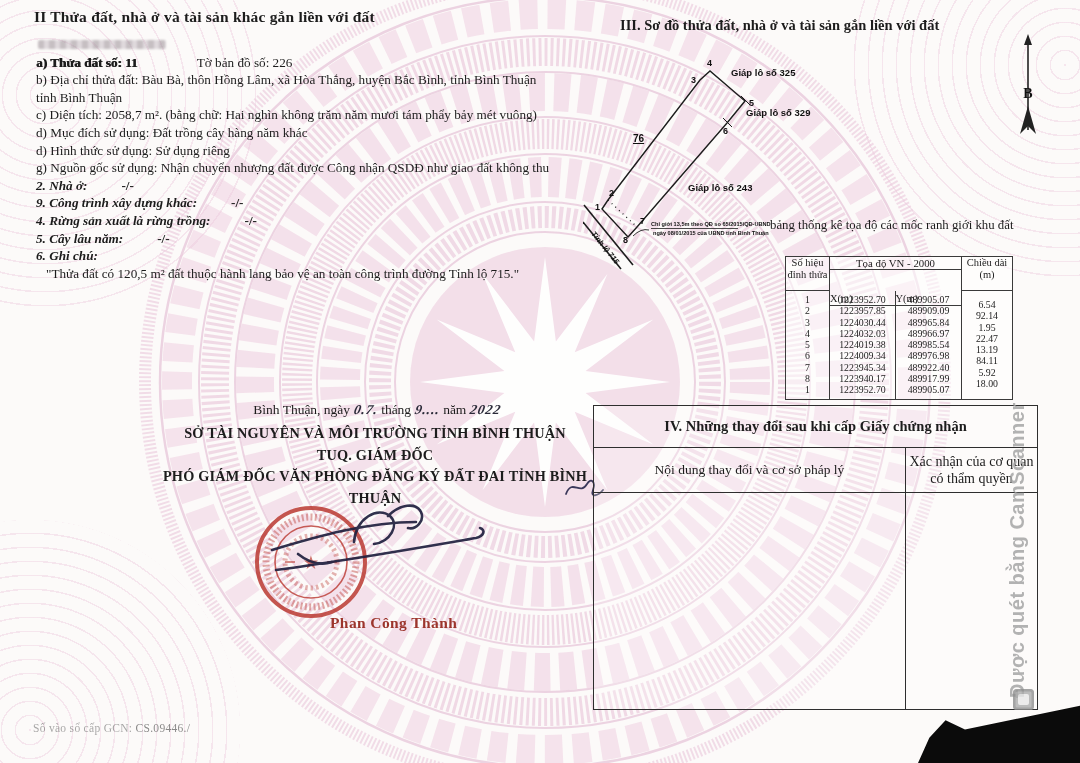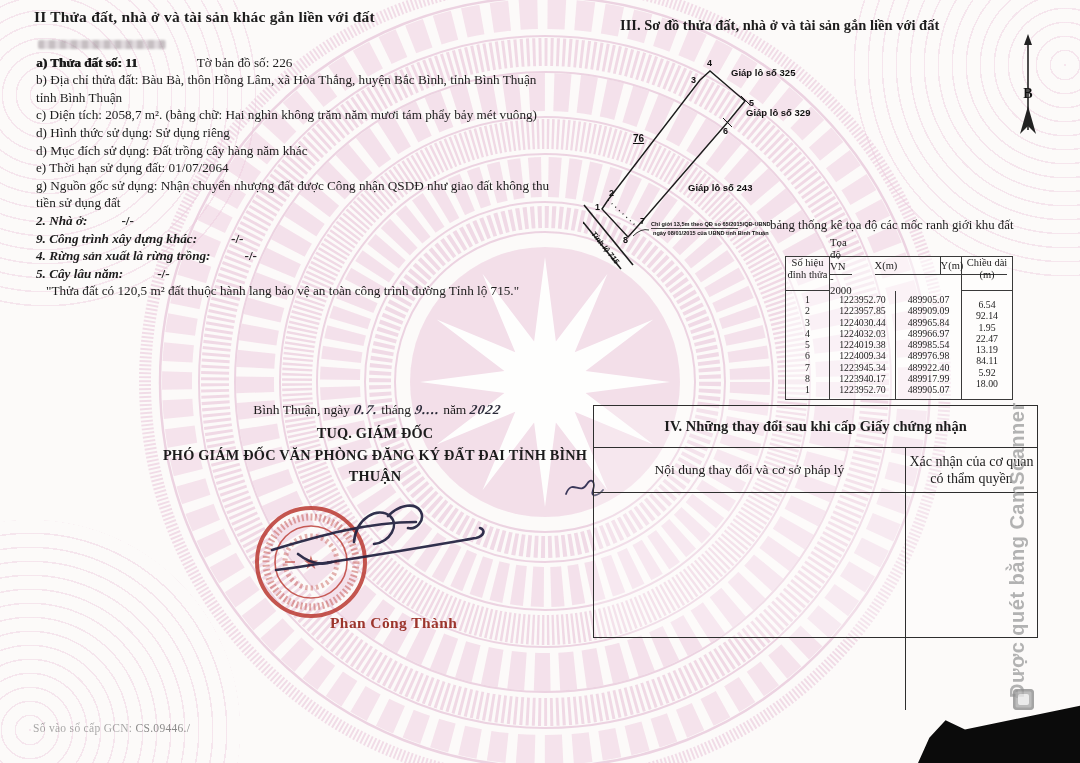--- a/index.html
+++ b/index.html
@@ -47,21 +47,21 @@
   .lencol{padding-top:8px;}
   
   .dateline{left:212px;top:402px;width:330px;text-align:center;font-size:13.5px;}
   .hand{font-style:italic;font-weight:bold;color:#2a2a38;transform:skewX(-12deg);display:inline-block;letter-spacing:1px;}
   .org{left:140px;top:423px;width:470px;text-align:center;font-weight:bold;font-size:14.3px;line-height:21.5px;letter-spacing:.2px;}
   .signer{left:330px;top:614px;font-weight:bold;font-size:15.5px;color:#9c352c;letter-spacing:.4px;}
   #seal-svg{left:250px;top:498px;opacity:.92;}
   #sign-svg{left:258px;top:492px;}
   #initial-svg{left:560px;top:466px;}
   
-  .t4{left:593px;top:405px;width:445px;height:233px;border:1.6px solid #2e2e2e;box-sizing:border-box;background:rgba(255,255,255,.25);}
+  .t4{left:593px;top:405px;width:445px;height:305px;border:1.6px solid #2e2e2e;box-sizing:border-box;background:rgba(255,255,255,.25);}
   .t4-title{height:41px;border-bottom:1.4px solid #2e2e2e;display:flex;align-items:center;justify-content:center;
     font-weight:bold;font-size:14.5px;}
   .t4-heads{display:flex;height:44px;border-bottom:1.2px solid #2e2e2e;}
   .t4-c1{width:311px;border-right:1.2px solid #2e2e2e;display:flex;align-items:center;justify-content:center;font-size:13.5px;}
   .t4-c2{flex:1;display:flex;align-items:center;justify-content:center;text-align:center;font-size:14px;line-height:17px;}
   .t4-body{display:flex;height:217px;}
   .t4-b1{width:311px;border-right:1.2px solid #2e2e2e;}
   
   .camscan-text{left:1006px;top:298px;height:400px;writing-mode:vertical-rl;transform:rotate(180deg);
     font-family:"Liberation Sans",sans-serif;font-weight:600;font-size:20px;color:#a6a6a6;opacity:.85;letter-spacing:.5px;z-index:30;}
@@ -102,29 +102,28 @@
 <div class="abs sec2-title">II  Thửa đất, nhà ở và tài sản khác gắn liền với đất</div>
 <div class="abs body2">
   <div><span class="smudge"></span></div>
   <div>
     <span class="degraded">a) Thửa đất số: 11</span>
     <span class="mapno">Tờ bản đồ số: 226</span>
   </div>
   <div>b) Địa chỉ thửa đất: Bàu Bà, thôn Hồng Lâm, xã Hòa Thắng, huyện Bắc Bình, tỉnh Bình Thuận</div>
   <div>tỉnh Bình Thuận</div>
   <div>c) Diện tích: 2058,7 m². (bằng chữ: Hai nghìn không trăm năm mươi tám phẩy bảy mét vuông)</div>
+  <div>d) Mục đích sử dụng:  Đất trồng cây hàng năm khác</div>
   <div>d) Hình thức sử dụng: Sử dụng riêng</div>
-  <div>d) Mục đích sử dụng:  Đất trồng cây hàng năm khác</div>
-  <div>e) Thời hạn sử dụng đất: 01/07/2064</div>
   <div>g) Nguồn gốc sử dụng:  Nhận chuyển nhượng đất được Công nhận QSDĐ như giao đất không thu</div>
-  <div>tiền sử dụng đất</div>
   <div><span class="bolditalic">2. Nhà ở:</span><span class="dashval">-/-</span></div>
   <div><span class="bolditalic">9. Công trình xây dựng khác:</span><span class="dashval">-/-</span></div>
   <div><span class="bolditalic">4. Rừng sản xuất là rừng trồng:</span><span class="dashval">-/-</span></div>
   <div><span class="bolditalic">5. Cây lâu năm:</span><span class="dashval">-/-</span></div>
+  <div><span class="bolditalic">6. Ghi chú:</span></div>
   <div class="quote">"Thửa đất có 120,5 m² đất thuộc hành lang bảo vệ an toàn công trình đường Tỉnh lộ 715."</div>
 </div>
 
 <div class="abs sec3-title">III. Sơ đồ thửa đất, nhà ở và tài sản gắn liền với đất</div>
 
 <svg id="parcel-svg" class="abs" width="230" height="218" viewBox="0 0 230 218">
   <g stroke="#1d1d1d" stroke-width="1.4" fill="none">
 
     <polygon points="19,157 25,148 117,28 127,19 162,49 144,71 54,175 45,185"></polygon>
 
@@ -175,21 +174,21 @@
 
 <div class="abs coord-wrap">
   <div class="coord-title">bảng thống kê tọa độ các mốc ranh giới khu đất</div>
 </div>
 <div class="ctable">
   <div class="ct-row" style="height:34px;">
     <div class="ct-cell c1 hdr" style="flex-direction:column;">
       <span>Số hiệu</span>
         <span>đỉnh thửa</span>
     </div>
-    <div style="width:132px;border-right:1px solid #3a3a3a;box-sizing:border-box;display:flex;flex-direction:row;gap:23px;">
+    <div style="width:132px;border-right:1px solid #3a3a3a;box-sizing:border-box;display:flex;flex-direction:column;gap:23px;">
       <div class="hdr" style="height:17px;display:flex;align-items:center;justify-content:center;font-size:10.8px;">Tọa độ VN - 2000</div>
       <div style="display:flex;height:17px;" class="hdr">
         <div class="ct-cell" style="width:66px;height:100%;">X(m)</div>
         <div class="ct-cell" style="width:66px;height:100%;border-right:none;">Y(m)</div>
       </div>
     </div>
     <div class="ct-cell c4 hdr" style="flex-direction:column;">
       <span>Chiều dài</span>
         <span>(m)</span>
     </div>
@@ -243,20 +242,21 @@
 
 <div class="abs dateline">
   <span>Bình Thuận, ngày</span>
   <span class="hand">0.7.</span>
   <span>tháng</span>
   <span class="hand">9....</span>
   <span>năm</span>
   <span class="hand">2022</span>
 </div>
 <div class="abs org">
+  <div>SỞ TÀI NGUYÊN VÀ MÔI TRƯỜNG TỈNH BÌNH THUẬN</div>
   <div>TUQ. GIÁM ĐỐC</div>
   <div>PHÓ GIÁM ĐỐC VĂN PHÒNG ĐĂNG KÝ ĐẤT ĐAI TỈNH BÌNH THUẬN</div>
 </div>
 
 <svg id="seal-svg" class="abs" width="122" height="132" viewBox="0 0 122 132">
   <g fill="none" stroke="#b8342c">
     <circle cx="61" cy="64" r="54" stroke-width="4" opacity=".9"></circle>
     <circle cx="61" cy="64" r="45" stroke-width="7" stroke-dasharray="2 2.4" opacity=".45"></circle>
     <circle cx="61" cy="64" r="36" stroke-width="1.6" opacity=".85"></circle>
     <circle cx="61" cy="64" r="26" stroke-width="5" stroke-dasharray="2.5 3" opacity=".4"></circle>

